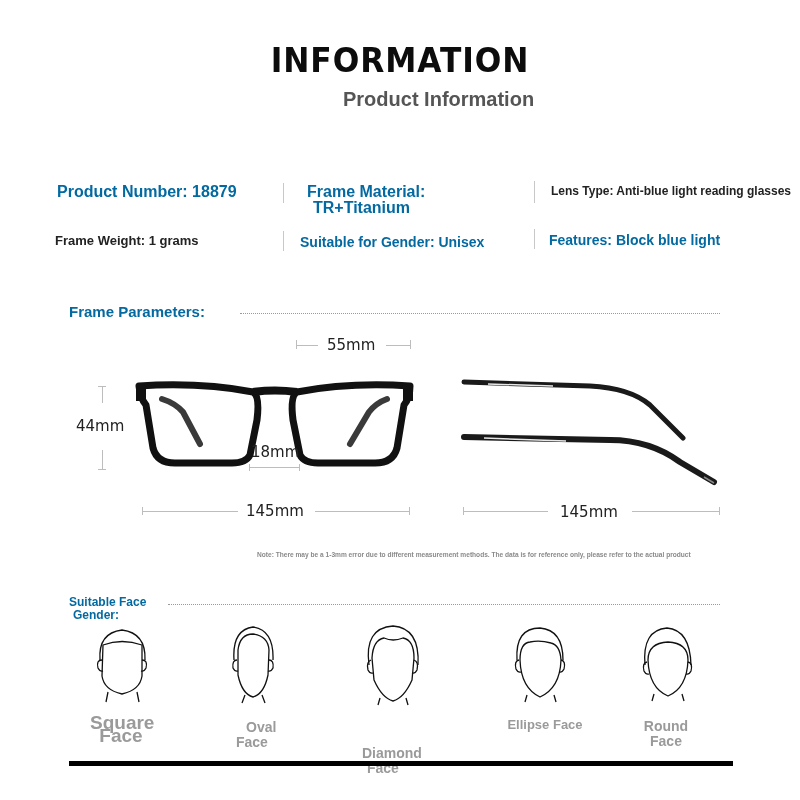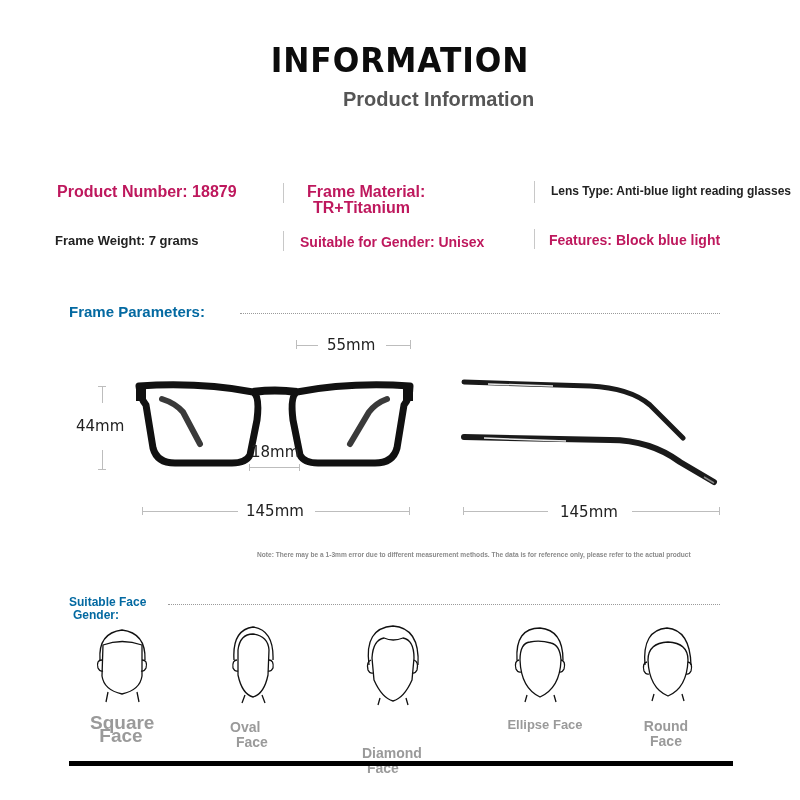--- a/index.html
+++ b/index.html
@@ -1,20 +1,20 @@
 <!DOCTYPE html>
 <html><head>
   <meta charset="utf-8">
   <style>
     html, body { margin: 0; padding: 0; background: #ffffff; }
     body { width: 800px; height: 800px; position: relative; overflow: hidden; font-family: "Liberation Sans", sans-serif; }
     .abs { position: absolute; }
     .title { left: 0; width: 800px; top: 40px; text-align: center; font-family: "DejaVu Sans", sans-serif; font-weight: bold; font-size: 34px; letter-spacing: 1px; color: #0c0c0c; transform: scaleX(0.92); }
     .subtitle { left: 343px; top: 88px; font-weight: bold; font-size: 20px; color: #555555; }
-    .info { font-weight: bold; color: #be185d; white-space: nowrap; }
+    .info { font-weight: bold; color: #0369a1; white-space: nowrap; }
     .info.lg { font-size: 16px; }
     .info.md { font-size: 14px; }
     .info.sm { font-size: 12px; color: #222; }
     .info.dark { color: #222; }
     .vsep { width: 1px; background: #c8c8c8; }
     .section-h { font-weight: bold; font-size: 15px; color: #0369a1; white-space: nowrap; }
     .dots { border-top: 1px dotted #9a9a9a; height: 0; }
     .dim { font-family: "DejaVu Sans", sans-serif; font-size: 15px; color: #222; white-space: nowrap; }
     .hline { height: 1px; background: #bdbdbd; }
     .vline { width: 1px; background: #bdbdbd; }
@@ -29,21 +29,21 @@
 <div class="abs title">INFORMATION</div>
 <div class="abs subtitle">Product Information</div>
 
 <div class="abs info lg" style="left:57px;top:183px;">Product Number: 18879</div>
 <div class="abs vsep" style="left:283px;top:183px;height:20px;"></div>
 <div class="abs info lg" style="left:307px;top:183px;text-align:right;">Frame Material:</div>
 <div class="abs info lg" style="left:313px;top:199px;">TR+Titanium</div>
 <div class="abs vsep" style="left:534px;top:181px;height:22px;"></div>
 <div class="abs info sm" style="left:551px;top:184px;">Lens Type: Anti-blue light reading glasses</div>
 
-<div class="abs info md dark" style="left:55px;top:233px;font-size:13px;">Frame Weight: 7 grams</div>
+<div class="abs info md dark" style="left:55px;top:233px;font-size:13px;">Frame Weight: 1 grams</div>
 <div class="abs vsep" style="left:283px;top:231px;height:20px;"></div>
 <div class="abs info md" style="left:300px;top:234px;">Suitable for Gender: Unisex</div>
 <div class="abs vsep" style="left:534px;top:229px;height:20px;"></div>
 <div class="abs info md" style="left:549px;top:232px;">Features: Block blue light</div>
 
 <div class="abs section-h" style="left:69px;top:303px;">Frame Parameters:</div>
 <div class="abs dots" style="left:240px;top:313px;width:480px;"></div>
 
 <div class="abs vline" style="left:296px;top:340px;height:9px;"></div>
 <div class="abs hline" style="left:296px;top:345px;width:22px;"></div>
@@ -144,21 +144,21 @@
     <path d="M688 662 Q693 663 691 671 Q689 675 686 674"></path>
     <path d="M654 694 L652 701 M682 694 L684 701"></path>
   </g>
 </svg>
 
 <div class="abs face-label" style="left:90px;top:716px;width:62px;font-size:19px;line-height:13px;">
   <div>Square</div>
   <div>Face</div>
 </div>
 <div class="abs face-label" style="left:226px;top:720px;width:60px;text-align:left;">
-  <div style="padding-left:4px;">Oval</div>
+  <div style="padding-left:4px;margin-left:16px;">Oval</div>
   <div style="padding-left:10px;">Face</div>
 </div>
 <div class="abs face-label" style="left:362px;top:718px;width:70px;text-align:left;margin-top:28px;">
   <div>Diamond</div>
   <div style="padding-left:5px;">Face</div>
 </div>
 <div class="abs face-label" style="left:500px;top:717px;width:90px;font-size:13px;">
   <div>Ellipse Face</div>
 </div>
 <div class="abs face-label" style="left:636px;top:719px;width:60px;">

